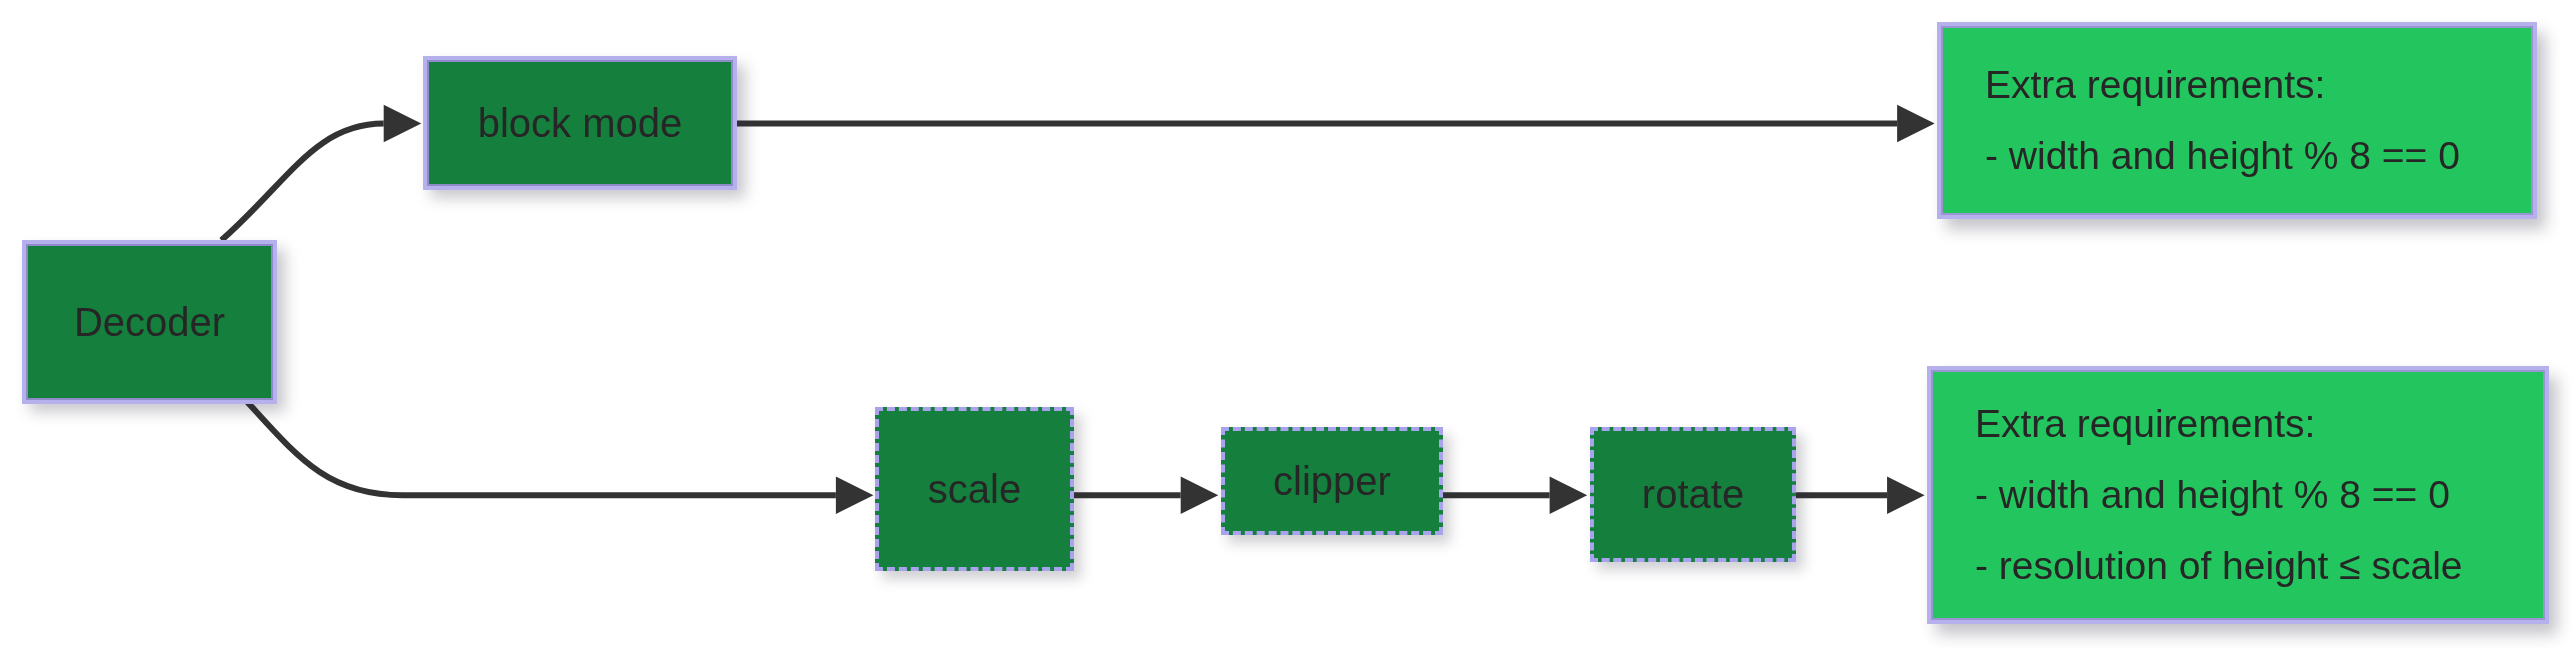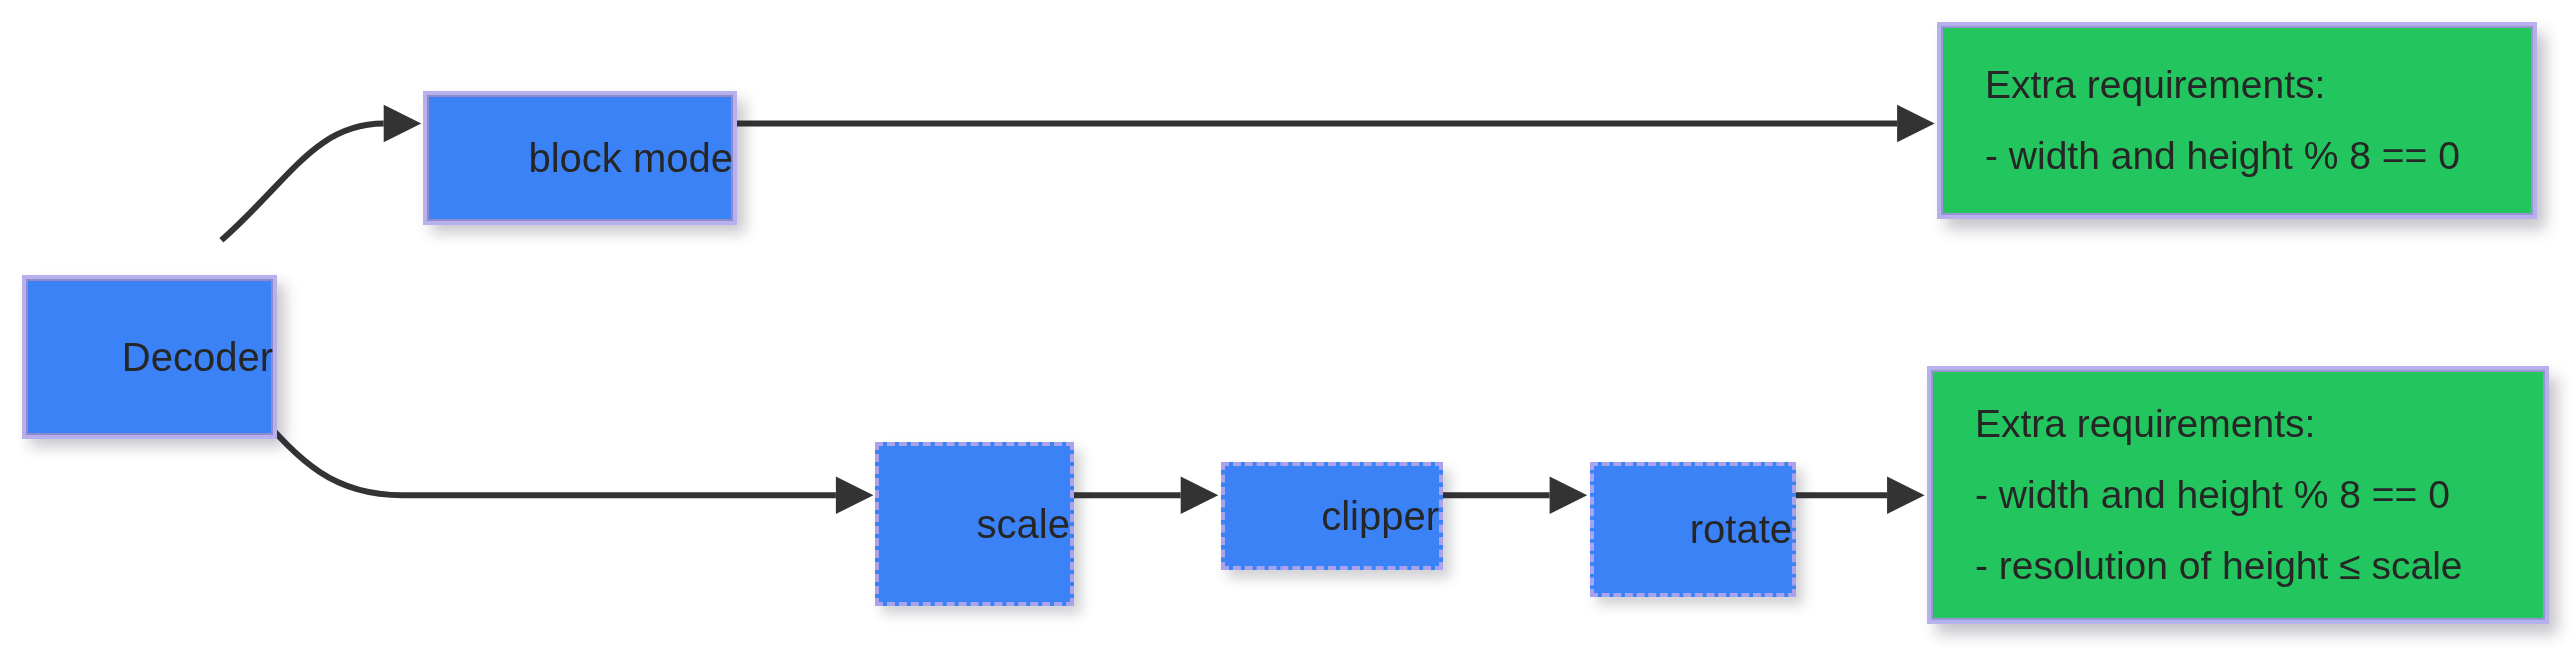--- a/index.html
+++ b/index.html
@@ -18,29 +18,28 @@
   }
   #edges {
     position: absolute;
     left: 0; top: 0;
     width: 2576px;
     height: 649px;
   }
   .node {
     position: absolute;
     box-sizing: border-box;
-    background: #3b82f6;
+    background: #15803d;
     border: 4px solid #b6b1ec;
     box-shadow: inset 0 0 0 2px #8f8bca, 8px 9.4px 13.4px rgba(40,40,60,0.25);
     display: flex;
     align-items: center;
-    justify-content: flex-end;
+    justify-content: center;
     font-size: 40px;
     color: #262626;
-    margin-top: 35px;
   }
   .node.dashed {
     border: 4px dashed #a9a3ee;
     box-shadow: 6.7px 8px 12px rgba(40,40,60,0.22);
   }
   .reqbox {
     position: absolute;
     box-sizing: border-box;
     background: #22c55e;
     border: 4px solid #b6b1ec;

